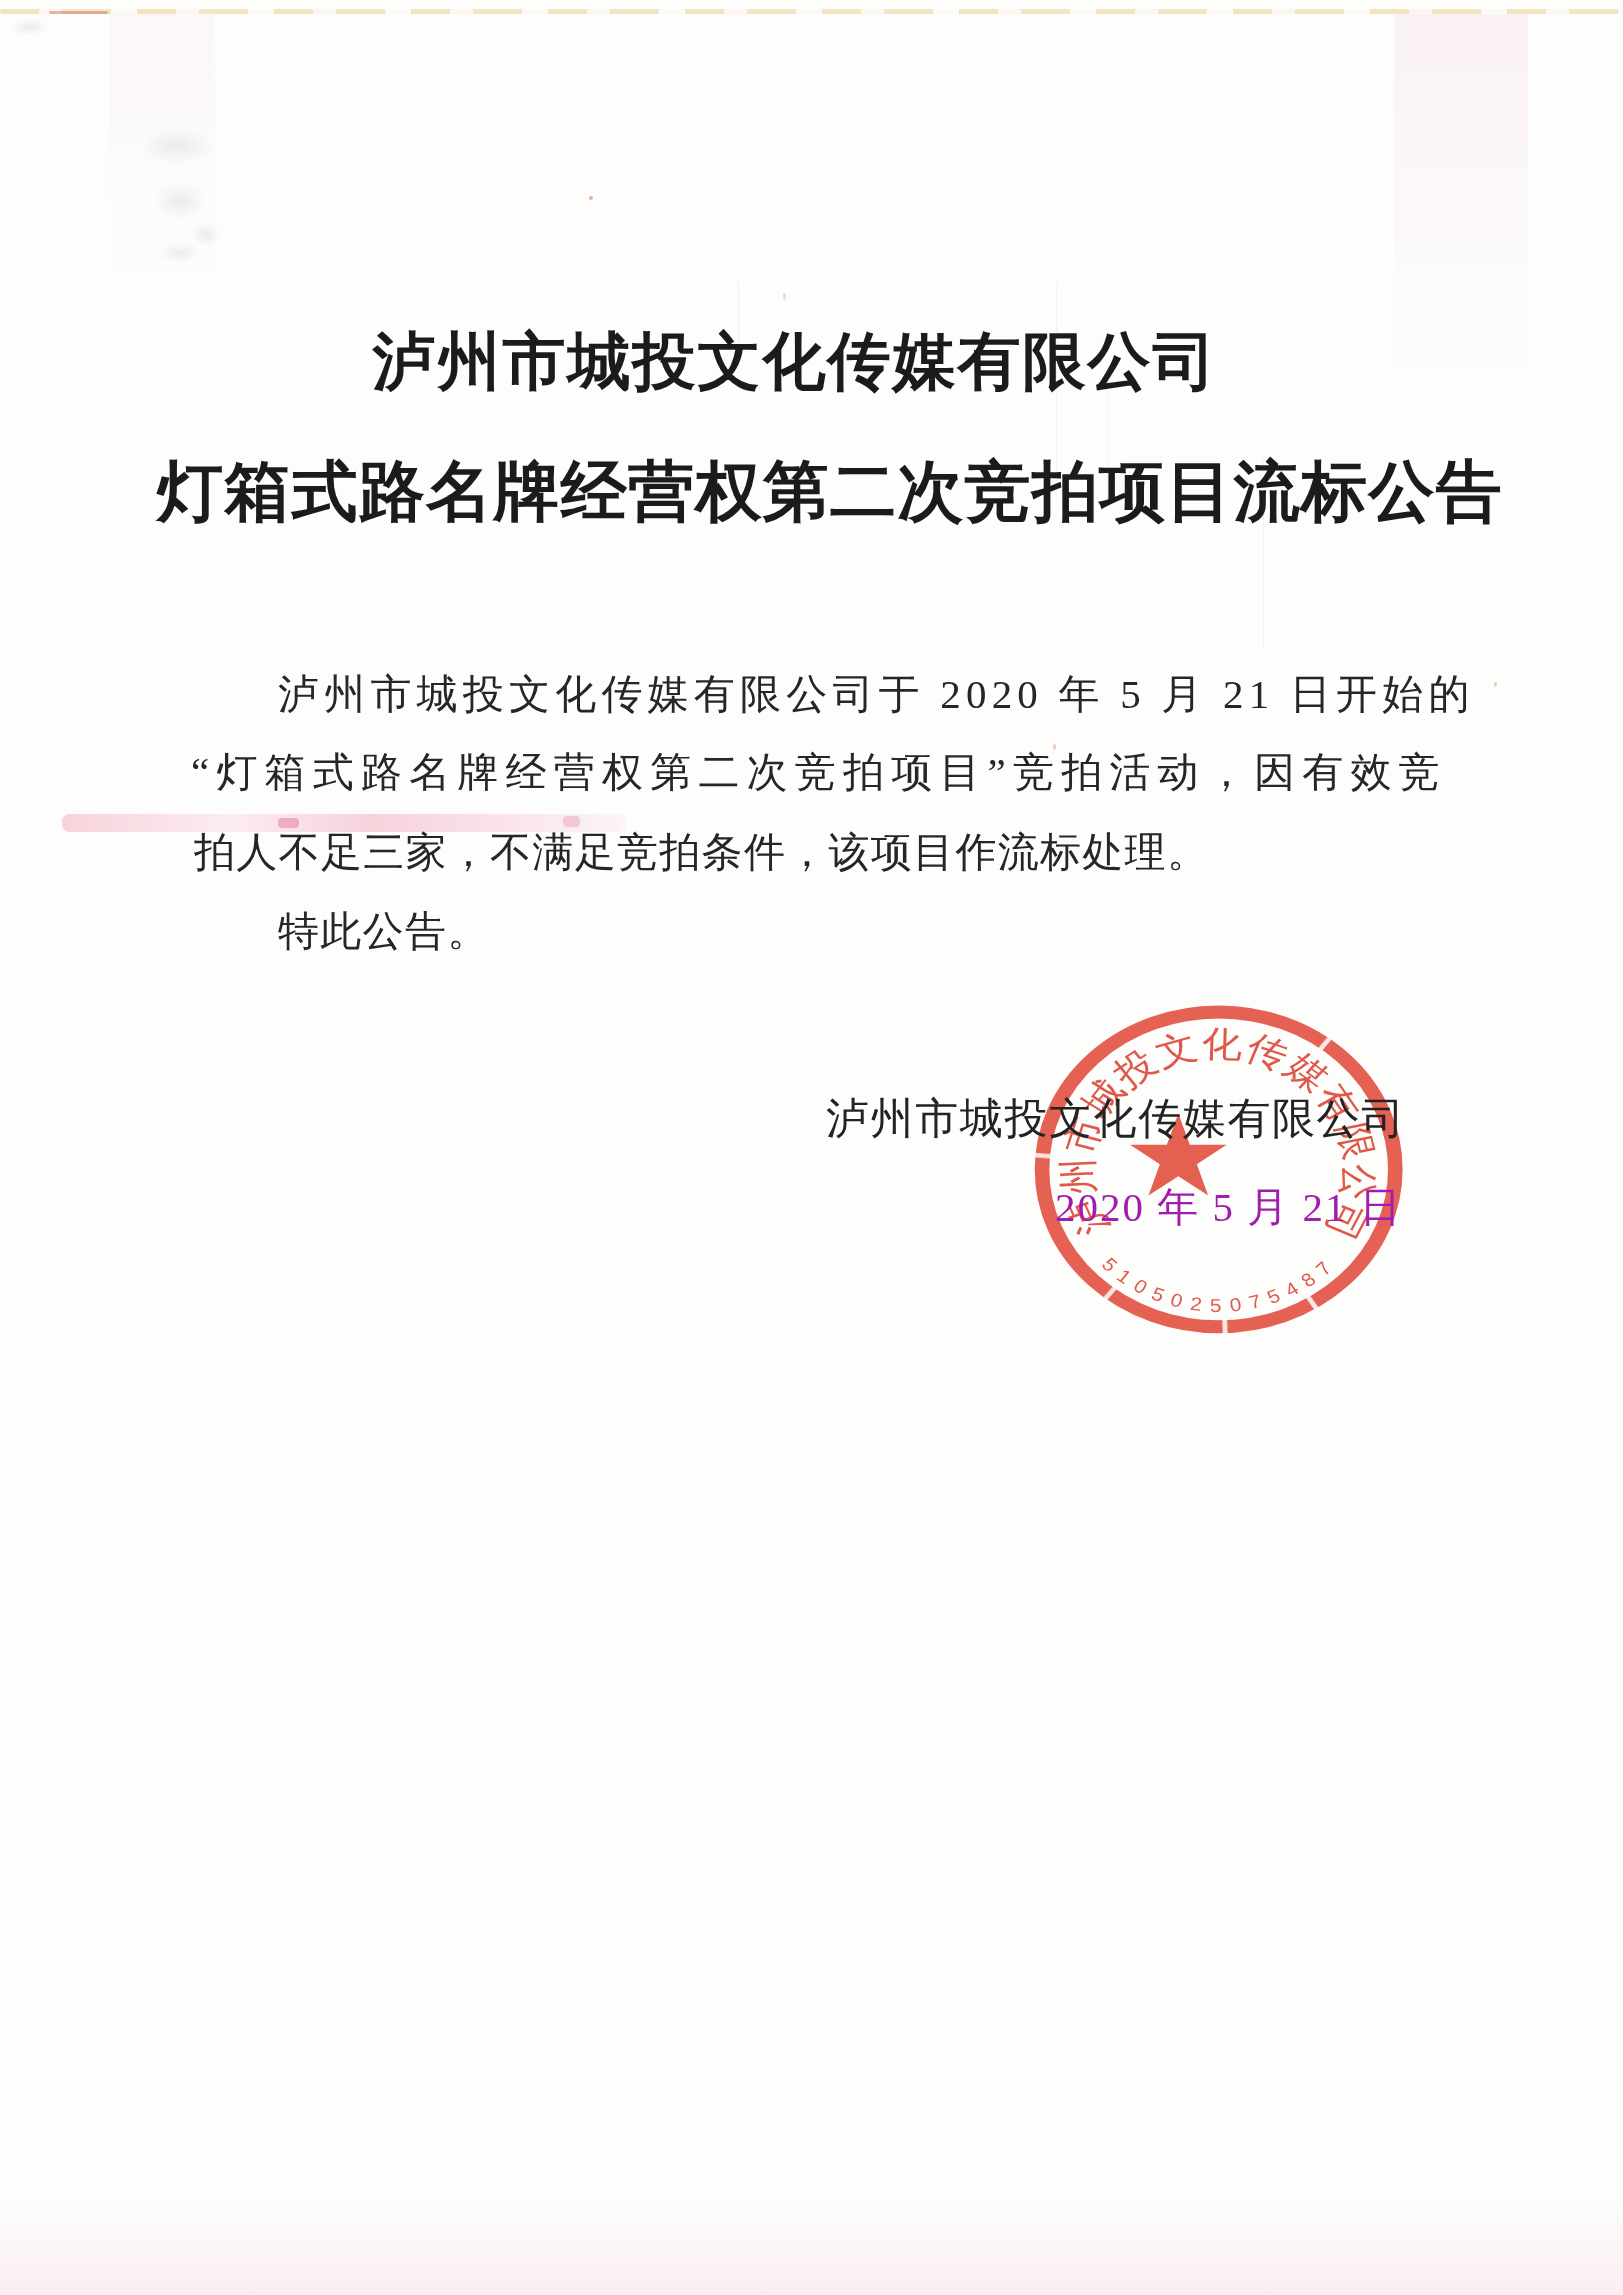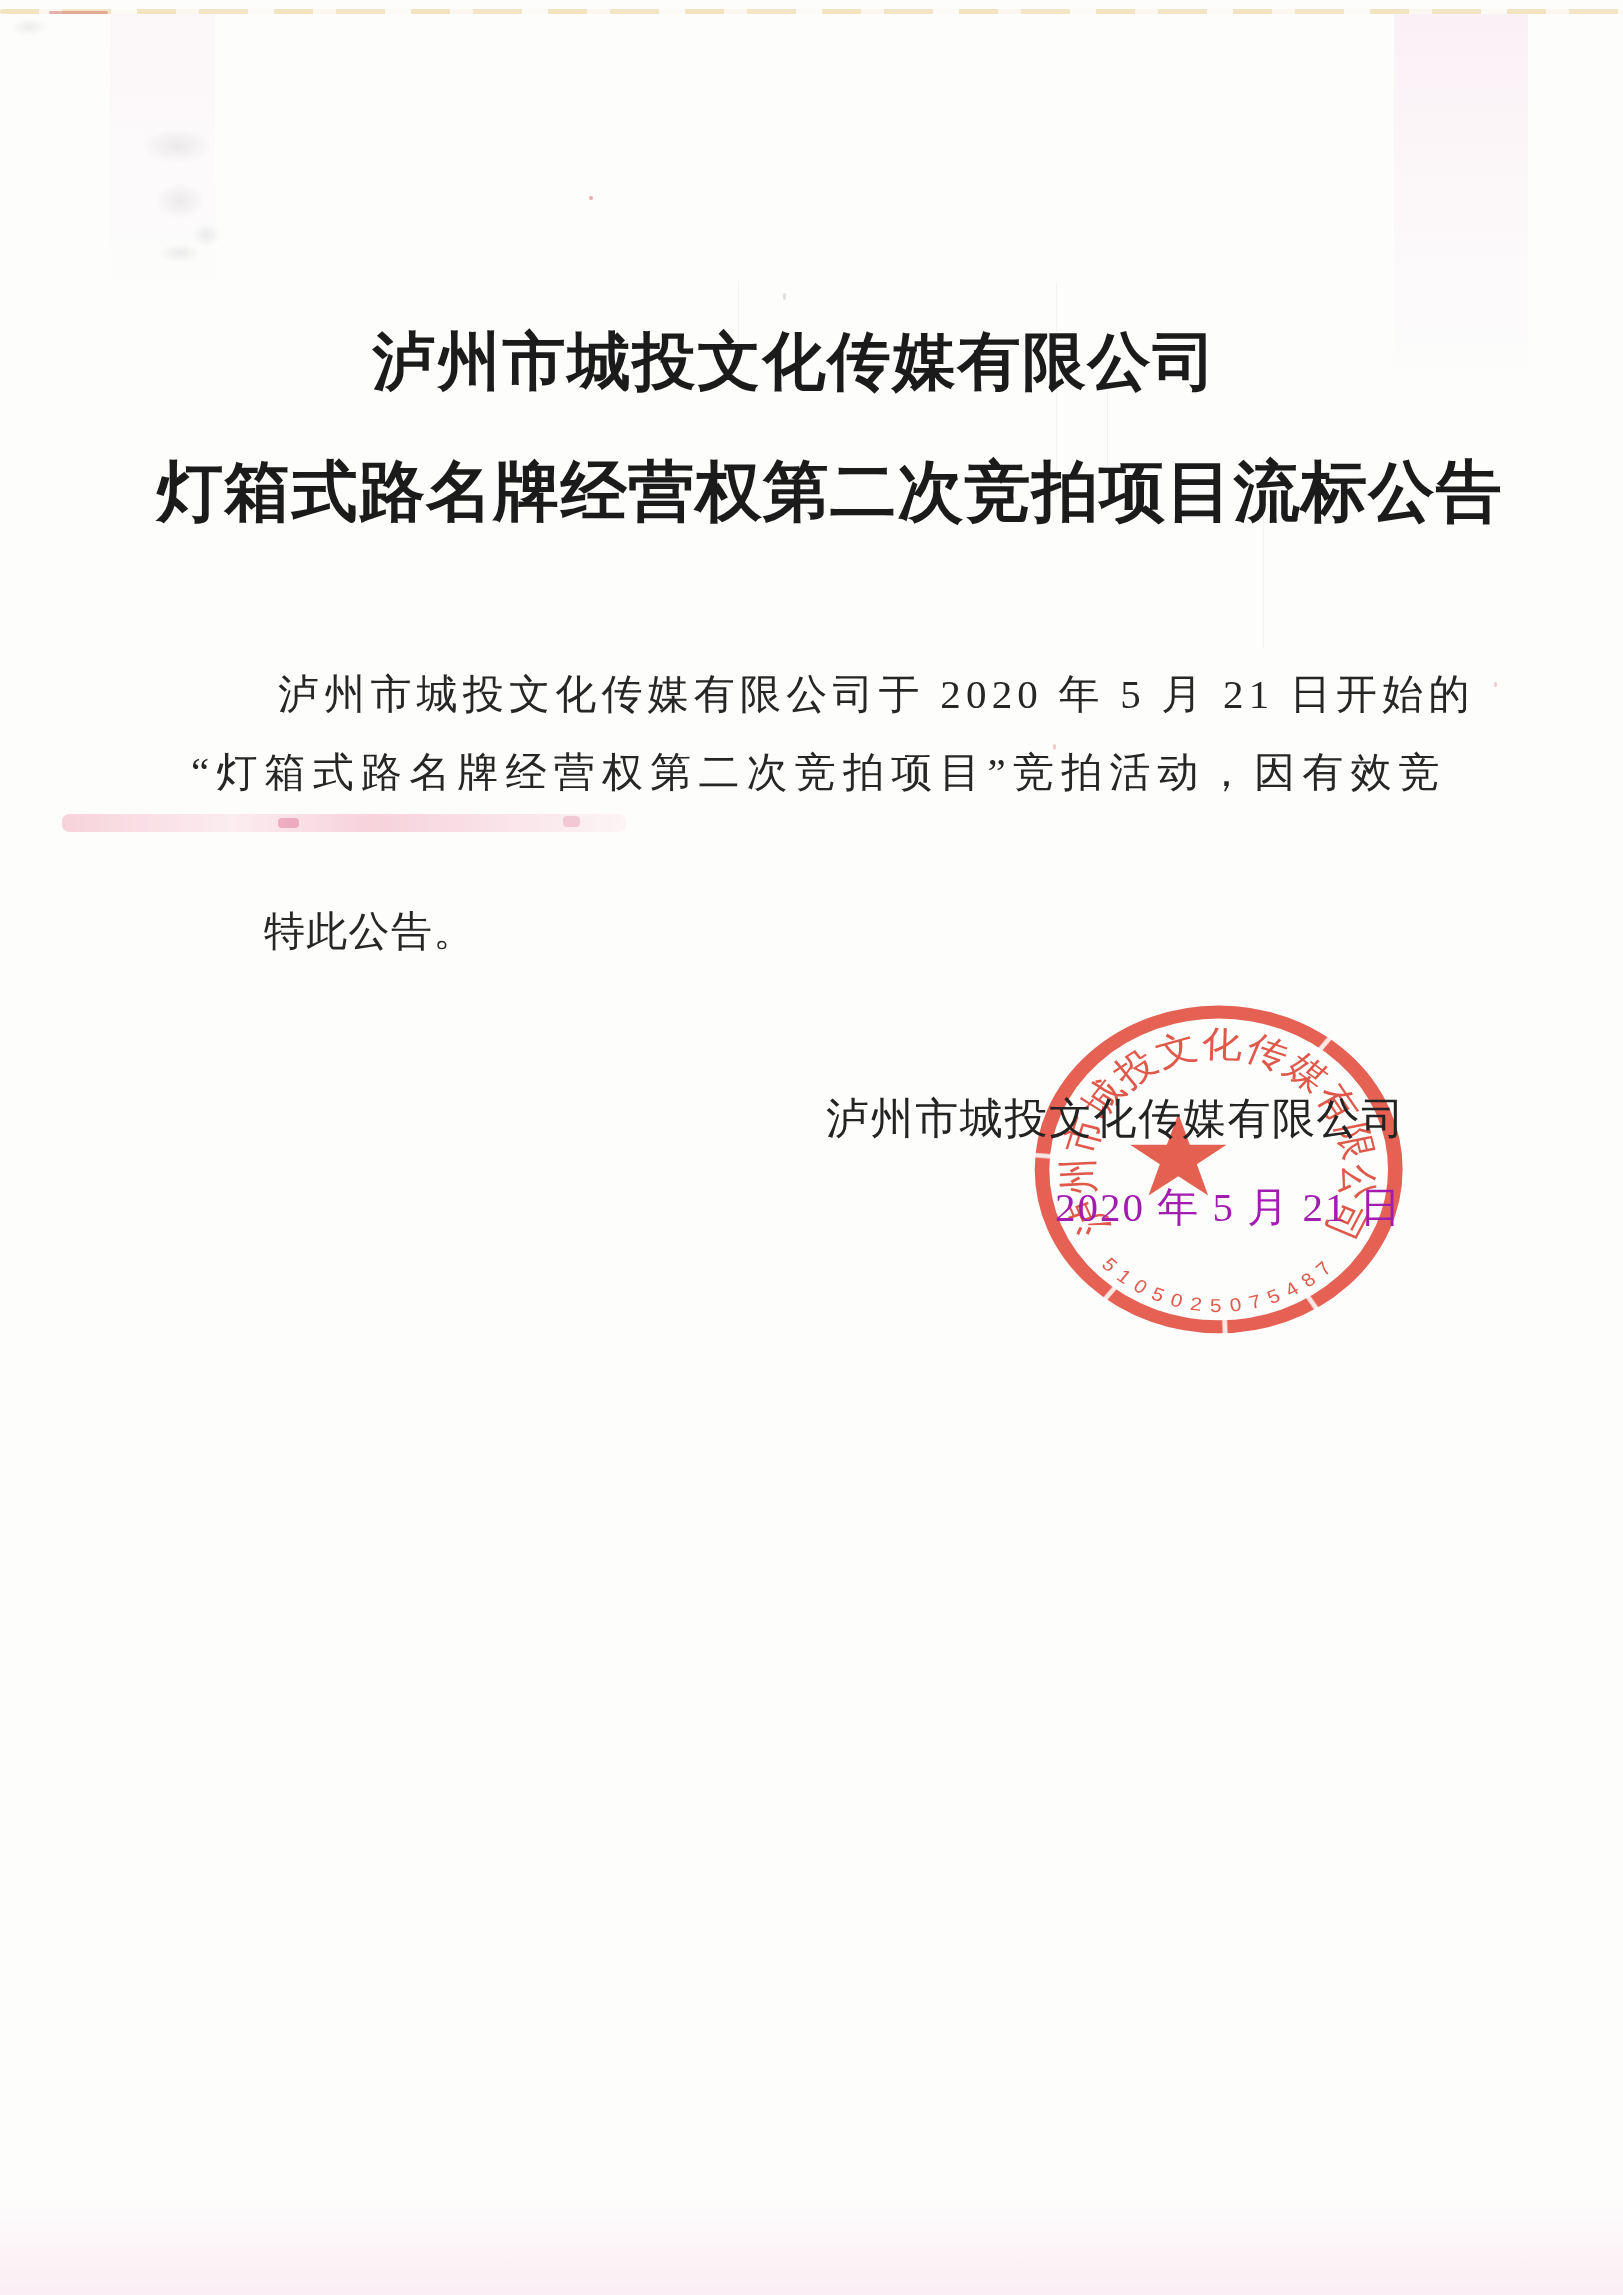--- a/index.html
+++ b/index.html
@@ -19,21 +19,21 @@
   }
   #title1{top:329px;font-size:63px;letter-spacing:2px;}
   #title2{top:457px;font-size:66px;letter-spacing:1.3px;}
   .bodyline{
     position:absolute;font-size:41px;color:#262626;
     line-height:1.1;white-space:pre;
   }
   #bl1{left:278px;top:672px;letter-spacing:5.2px;}
   #bl2{left:191px;top:750px;letter-spacing:7.2px;text-align:center;}
   #bl3{left:194px;top:830px;letter-spacing:1.3px;}
-  #bl4{left:264px;top:909px;letter-spacing:1.3px;}
+  #bl4{left:278px;top:909px;letter-spacing:1.3px;}
   #sig-company{
     position:absolute;left:826px;top:1090px;
     font-size:43px;letter-spacing:1.6px;color:#232323;
     white-space:pre;z-index:3;
   }
   #sig-date{
     position:absolute;left:1055px;top:1180px;
     font-size:41px;letter-spacing:2px;color:#a21caf;
     white-space:pre;z-index:3;
   }
@@ -137,19 +137,20 @@
         <rect x="327.4" y="531.8" width="7" height="26" transform="rotate(178 330.9 544.8)"></rect>
       </g>
     </g>
   </svg>
 
   <div class="title" id="title1">泸州市城投文化传媒有限公司</div>
   <div class="title" id="title2">灯箱式路名牌经营权第二次竞拍项目流标公告</div>
 
   <div class="bodyline" id="bl1">泸州市城投文化传媒有限公司于 2020 年 5 月 21 日开始的</div>
   <div class="bodyline" id="bl2">“灯箱式路名牌经营权第二次竞拍项目”竞拍活动，因有效竞</div>
+  <div class="bodyline" id="bl3">拍人不足三家，不满足竞拍条件，该项目作流标处理。</div>
   <div class="bodyline" id="bl4">特此公告。</div>
 
   <div id="sig-company">泸州市城投文化传媒有限公司</div>
   <div id="sig-date">2020 年 5 月 21 日</div>
 
 </div>
 
 
 </body></html>

